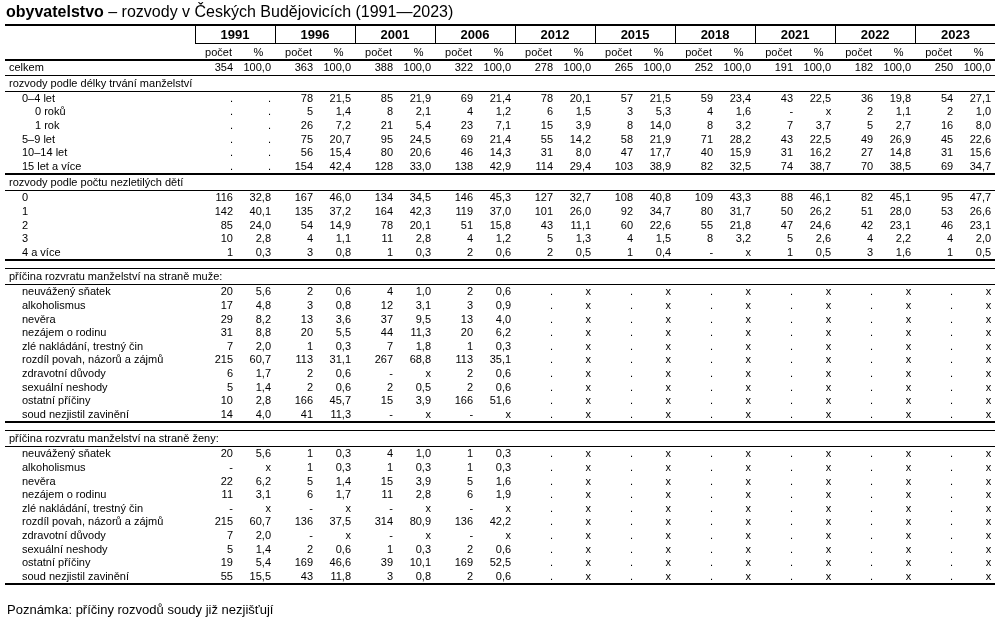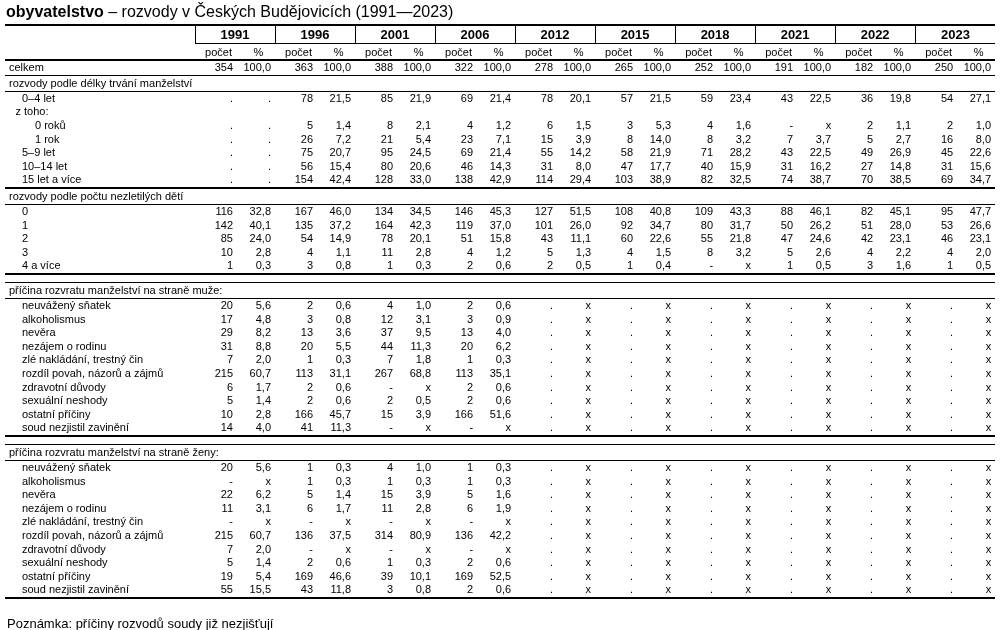--- a/index.html
+++ b/index.html
@@ -165,43 +165,20 @@
           <td class="c">59</td>
           <td class="p">23,4</td>
           <td class="c">43</td>
           <td class="p">22,5</td>
           <td class="c">36</td>
           <td class="p">19,8</td>
           <td class="c">54</td>
           <td class="p">27,1</td>
         </tr>
         <tr>
-          <td class="lbl" style="padding-left: 10.5px;">z toho:</td>
-          <td class="c"></td>
-          <td class="p"></td>
-          <td class="c"></td>
-          <td class="p"></td>
-          <td class="c"></td>
-          <td class="p"></td>
-          <td class="c"></td>
-          <td class="p"></td>
-          <td class="c"></td>
-          <td class="p"></td>
-          <td class="c"></td>
-          <td class="p"></td>
-          <td class="c"></td>
-          <td class="p"></td>
-          <td class="c"></td>
-          <td class="p"></td>
-          <td class="c"></td>
-          <td class="p"></td>
-          <td class="c"></td>
-          <td class="p"></td>
-        </tr>
-        <tr>
           <td class="lbl" style="padding-left: 30px;">0 roků</td>
           <td class="c">.</td>
           <td class="p">.</td>
           <td class="c">5</td>
           <td class="p">1,4</td>
           <td class="c">8</td>
           <td class="p">2,1</td>
           <td class="c">4</td>
           <td class="p">1,2</td>
           <td class="c">6</td>
@@ -316,21 +293,21 @@
           <td class="lbl" style="padding-left: 17px;">0</td>
           <td class="c">116</td>
           <td class="p">32,8</td>
           <td class="c">167</td>
           <td class="p">46,0</td>
           <td class="c">134</td>
           <td class="p">34,5</td>
           <td class="c">146</td>
           <td class="p">45,3</td>
           <td class="c">127</td>
-          <td class="p">51,5</td>
+          <td class="p">32,7</td>
           <td class="c">108</td>
           <td class="p">40,8</td>
           <td class="c">109</td>
           <td class="p">43,3</td>
           <td class="c">88</td>
           <td class="p">46,1</td>
           <td class="c">82</td>
           <td class="p">45,1</td>
           <td class="c">95</td>
           <td class="p">47,7</td>

